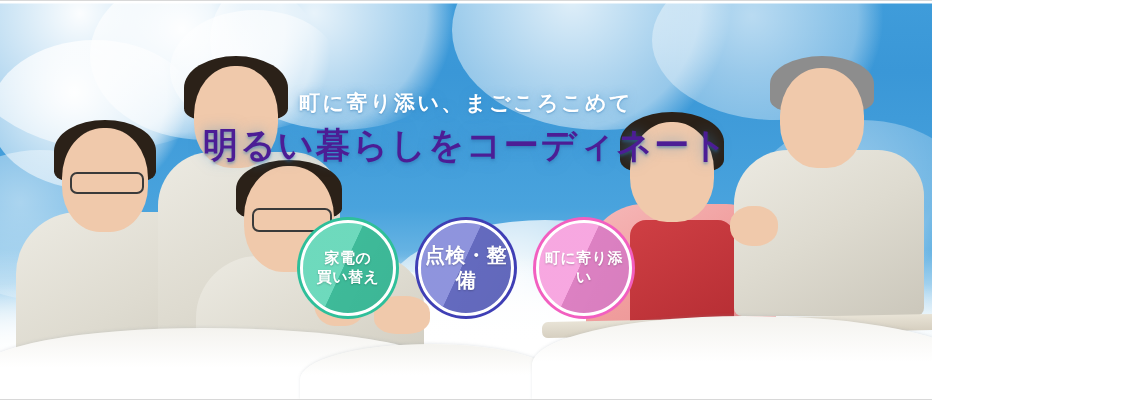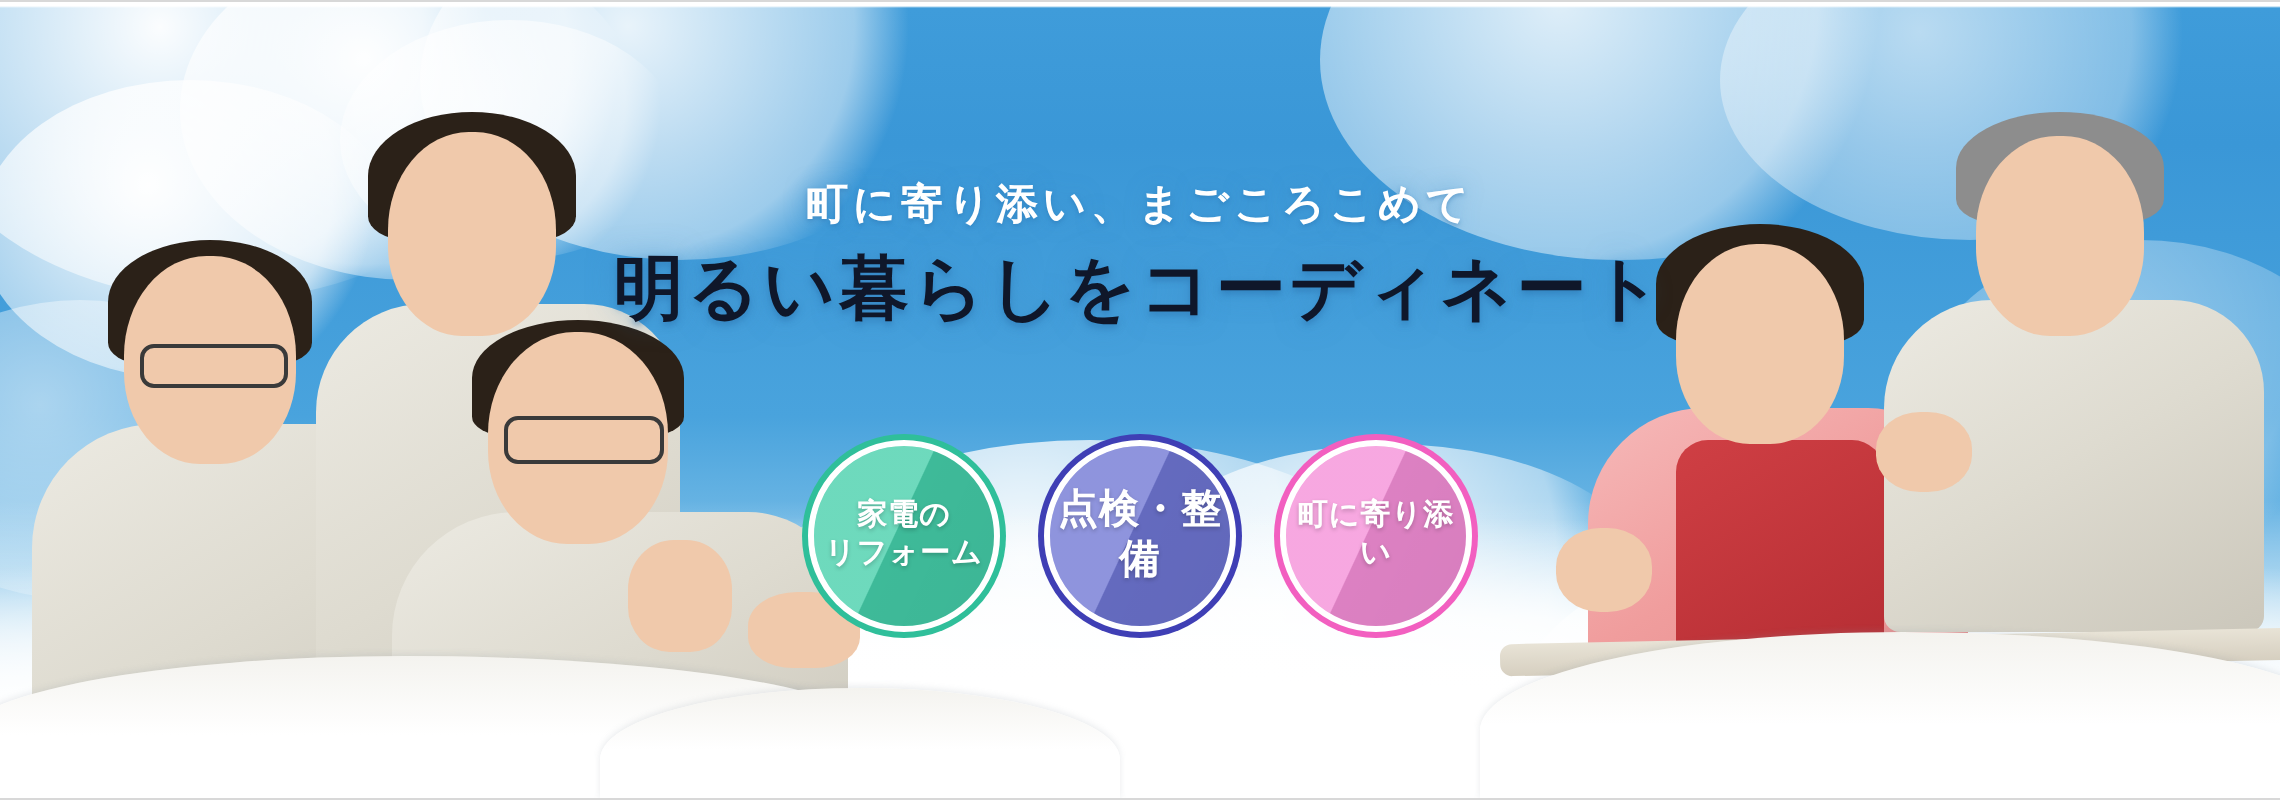--- a/index.html
+++ b/index.html
@@ -1,20 +1,20 @@
 <!DOCTYPE html>
 <html><head>
 <meta charset="utf-8">
 <style>
   html,body{margin:0;padding:0;background:#fff;}
   body{font-family:"Liberation Sans","DejaVu Sans",sans-serif;}
 
   .hero{
     position:relative;
-    width:1140px;height:400px;
+    width:932px;height:400px;
     overflow:hidden;
     background:#3d9ad8;
   }
 
   
   .sky{
     position:absolute;inset:0;
     background:
       linear-gradient(to bottom,
         #ffffff 0px,#ffffff 3px,
@@ -61,21 +61,21 @@
   .subtitle{
     color:#ffffff;
     font-size:21px;
     font-weight:bold;
     letter-spacing:2.5px;
     line-height:1;
     margin:0 0 14px 0;
     text-shadow:0 0 10px rgba(60,140,200,.55),0 1px 2px rgba(40,110,170,.45);
   }
   .headline{
-    color:#0f172a;
+    color:#4c1d95;
     font-size:35px;
     font-weight:bold;
     letter-spacing:2px;
     line-height:1;
     margin:0;
     text-shadow:0 0 14px rgba(60,140,200,.6),0 2px 3px rgba(40,110,170,.5);
   }
 
   
   .badges{
@@ -238,21 +238,21 @@
   <div class="cloudbank"></div>
 
   <div class="copy">
     <p class="subtitle">町に寄り添い、まごころこめて</p>
     <p class="headline">明るい暮らしをコーディネート</p>
   </div>
 
   <div class="badges">
     <div class="badge badge-green">
       <span class="badge-label">家電の
-リフォーム</span>
+買い替え</span>
     </div>
     <div class="badge badge-blue">
       <span class="badge-label">点検・整備</span>
     </div>
     <div class="badge badge-pink">
       <span class="badge-label">町に寄り添い</span>
     </div>
   </div>
 
   <div class="frame-line frame-top"></div>

